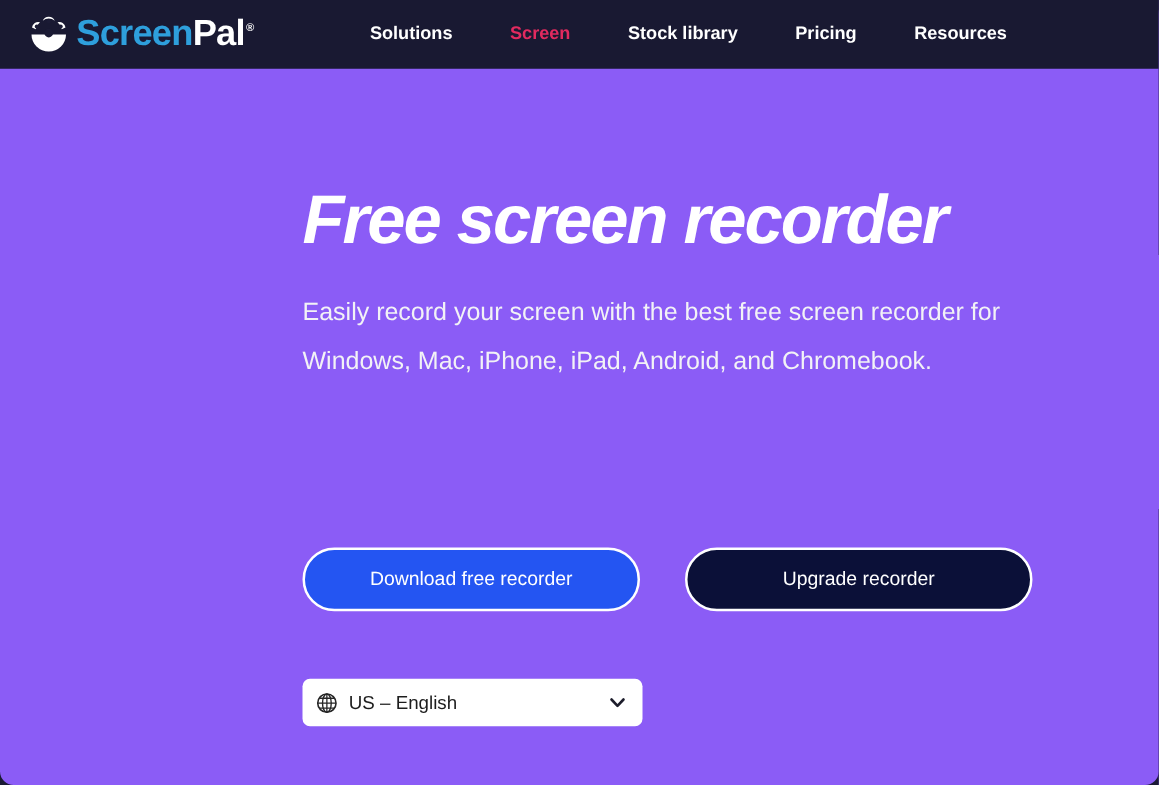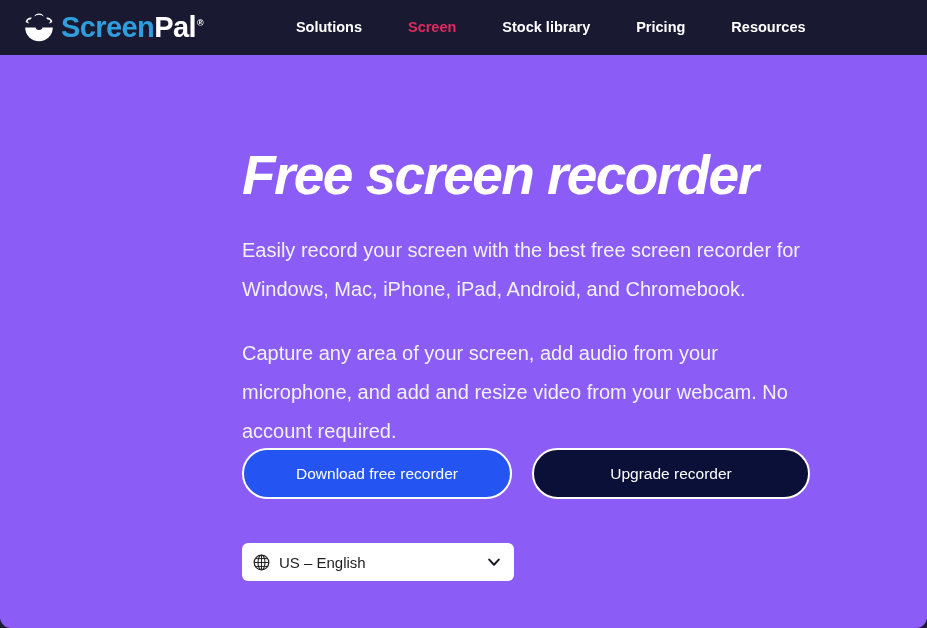--- a/index.html
+++ b/index.html
@@ -113,24 +113,24 @@
     color: #f2f2f6;
     max-width: 570px;
     font-weight: normal;
   }
   .hero-para.second { margin-top: 25px; }
 
   
   .btn-row {
     position: absolute;
     left: 242px;
-    top: 448px;
-    display: flex;
-    align-items: center;
-    gap: 20px;
+    top: 438px;
+    display: flex;
+    align-items: center;
+    gap: 36px;
   }
 
   .btn {
     border: 2px solid #ffffff;
     border-radius: 40px;
     height: 51px;
     display: flex;
     align-items: center;
     justify-content: center;
     font-size: 15.5px;
@@ -220,21 +220,20 @@
       <a class="nav-item active" href="#">Screen</a>
       <a class="nav-item" href="#">Stock library</a>
       <a class="nav-item" href="#">Pricing</a>
       <a class="nav-item" href="#">Resources</a>
     </nav>
   </div>
 
   <div class="hero">
     <h1 class="hero-title">Free screen recorder</h1>
     <p class="hero-para">Easily record your screen with the best free screen recorder for Windows, Mac, iPhone, iPad, Android, and Chromebook.</p>
-    <p class="hero-para second">Capture any area of your screen, add audio from your microphone, and add and resize video from your webcam. No account required.</p>
   </div>
 
   <div class="btn-row">
     <button class="btn btn-primary">Download free recorder</button>
     <button class="btn btn-secondary">Upgrade recorder</button>
   </div>
 
   <div class="lang-select">
     <span>
       <svg class="globe-icon" viewBox="0 0 20 20" xmlns="http://www.w3.org/2000/svg">

